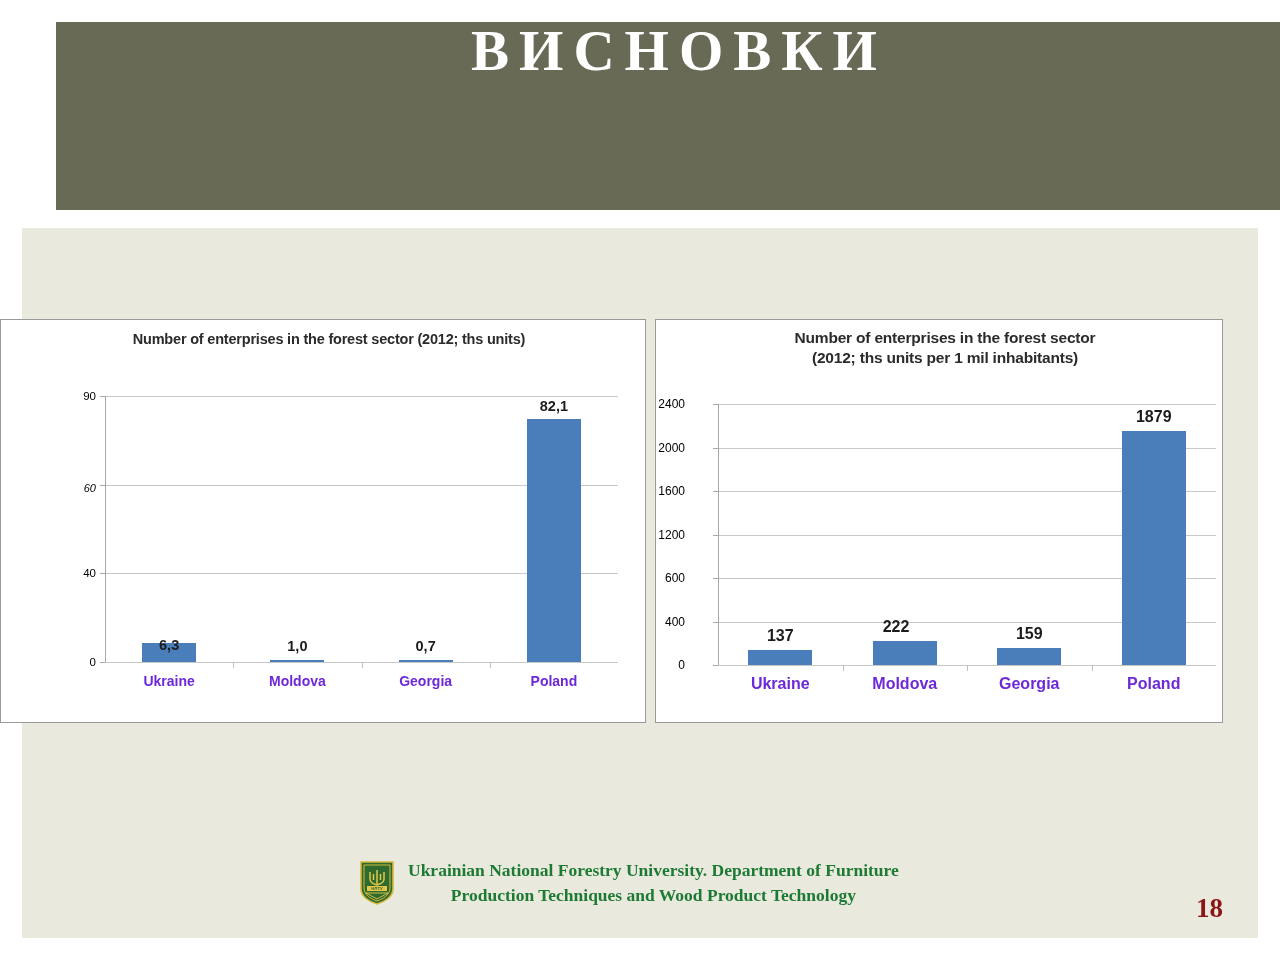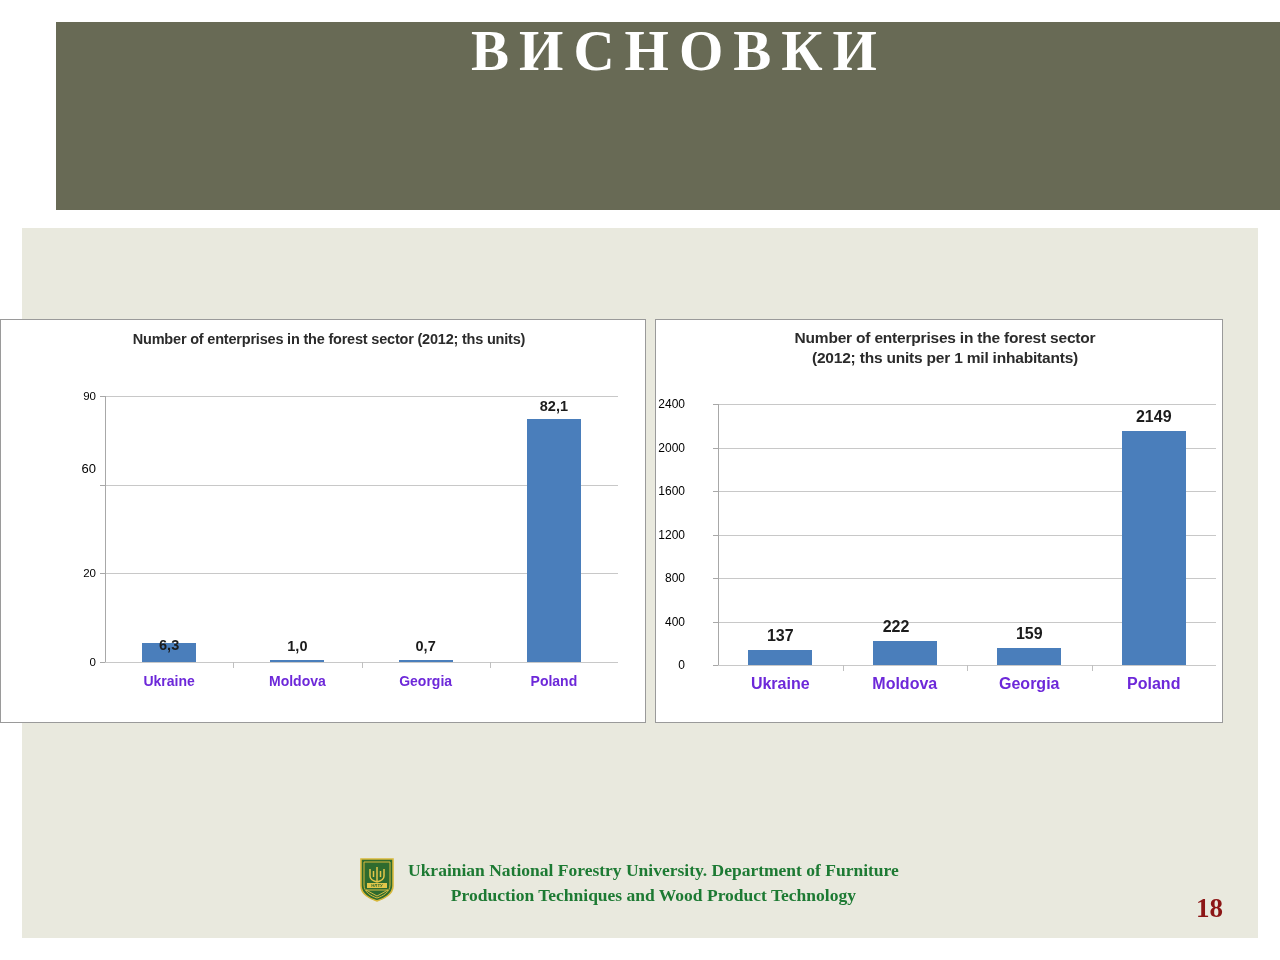--- a/index.html
+++ b/index.html
@@ -148,20 +148,21 @@
     white-space: nowrap;
   }
 
   
   .footer {
     position: absolute;
     left: 360px;
     top: 858px;
     width: 640px;
     display: flex;
+    align-items: center;
     gap: 14px;
   }
   .crest {
     width: 34px;
     height: 44px;
     flex: 0 0 auto;
   }
   .footer-text {
     font-family: "Liberation Serif", serif;
     font-weight: bold;
@@ -198,24 +199,24 @@
     <div class="chart-panel left">
       <div class="chart-title">
         <span>Number of enterprises in the forest sector (2012; ths units)</span>
       </div>
       <div class="plot-wrap left" id="plot-left">
           <div class="gridline" style="left: 104px; width: 513px; top: 282px;"></div>
           <div class="tick-mark" style="left: 99px; top: 282px;"></div>
           <div class="y-tick" style="top: 282px; right: 549px; font-size: 11.5px;">0</div>
           <div class="gridline" style="left: 104px; width: 513px; top: 193.333px;"></div>
           <div class="tick-mark" style="left: 99px; top: 193.333px;"></div>
-          <div class="y-tick" style="top: 193.333px; right: 549px; font-size: 11.5px;">20</div>
+          <div class="y-tick" style="top: 193.333px; right: 549px; font-size: 11.5px;">40</div>
           <div class="gridline" style="left: 104px; width: 513px; top: 104.667px;"></div>
           <div class="tick-mark" style="left: 99px; top: 104.667px;"></div>
-          <div class="y-tick" style="top: 88px; right: 549px; font-size: 13px;">60</div>
+          <div class="y-tick" style="top: 108px; right: 549px; font-size: 11px; font-style: italic;">60</div>
           <div class="gridline" style="left: 104px; width: 513px; top: 16px;"></div>
           <div class="tick-mark" style="left: 99px; top: 16px;"></div>
           <div class="y-tick" style="top: 16px; right: 549px; font-size: 11.5px;">90</div>
           <div class="axis-line-v" style="left: 104px; top: 16px; height: 266px;"></div>
           <div class="bar" style="width: 54px; left: 141.125px; top: 263.38px; height: 18.62px;"></div>
           <div class="bar-value" style="left: 168.125px; top: 257px; font-size: 14.5px;">6,3</div>
           <div class="cat-label" style="left: 168.125px; top: 293px; font-size: 14px;">Ukraine</div>
           <div class="tick-mark-x" style="left: 232.25px; top: 282px;"></div>
           <div class="bar" style="width: 54px; left: 269.375px; top: 279.636px; height: 2.36444px;"></div>
           <div class="bar-value" style="left: 296.375px; top: 258.136px; font-size: 14.5px;">1,0</div>
@@ -238,21 +239,21 @@
       </div>
       <div class="plot-wrap right" id="plot-right">
           <div class="gridline" style="left: 62px; width: 498px; top: 277px;"></div>
           <div class="tick-mark" style="left: 57px; top: 277px;"></div>
           <div class="y-tick" style="top: 277px; right: 537px; font-size: 12px;">0</div>
           <div class="gridline" style="left: 62px; width: 498px; top: 233.5px;"></div>
           <div class="tick-mark" style="left: 57px; top: 233.5px;"></div>
           <div class="y-tick" style="top: 233.5px; right: 537px; font-size: 12px;">400</div>
           <div class="gridline" style="left: 62px; width: 498px; top: 190px;"></div>
           <div class="tick-mark" style="left: 57px; top: 190px;"></div>
-          <div class="y-tick" style="top: 190px; right: 537px; font-size: 12px;">800</div>
+          <div class="y-tick" style="top: 190px; right: 537px; font-size: 12px;">600</div>
           <div class="gridline" style="left: 62px; width: 498px; top: 146.5px;"></div>
           <div class="tick-mark" style="left: 57px; top: 146.5px;"></div>
           <div class="y-tick" style="top: 146.5px; right: 537px; font-size: 12px; margin-left: 24px;">1200</div>
           <div class="gridline" style="left: 62px; width: 498px; top: 103px;"></div>
           <div class="tick-mark" style="left: 57px; top: 103px;"></div>
           <div class="y-tick" style="top: 103px; right: 537px; font-size: 12px;">1600</div>
           <div class="gridline" style="left: 62px; width: 498px; top: 59.5px;"></div>
           <div class="tick-mark" style="left: 57px; top: 59.5px;"></div>
           <div class="y-tick" style="top: 59.5px; right: 537px; font-size: 12px;">2000</div>
           <div class="gridline" style="left: 62px; width: 498px; top: 16px;"></div>
@@ -265,21 +266,21 @@
           <div class="tick-mark-x" style="left: 186.5px; top: 277px;"></div>
           <div class="bar" style="width: 64px; left: 216.75px; top: 252.857px; height: 24.1425px;"></div>
           <div class="bar-value" style="left: 240px; top: 229.857px; font-size: 16px;">222</div>
           <div class="cat-label" style="left: 248.75px; top: 287px; font-size: 16px;">Moldova</div>
           <div class="tick-mark-x" style="left: 311px; top: 277px;"></div>
           <div class="bar" style="width: 64px; left: 341.25px; top: 259.709px; height: 17.2912px;"></div>
           <div class="bar-value" style="left: 373.25px; top: 236.709px; font-size: 16px;">159</div>
           <div class="cat-label" style="left: 373.25px; top: 287px; font-size: 16px;">Georgia</div>
           <div class="tick-mark-x" style="left: 435.5px; top: 277px;"></div>
           <div class="bar" style="width: 64px; left: 465.75px; top: 43.2963px; height: 233.704px;"></div>
-          <div class="bar-value" style="left: 497.75px; top: 20.2963px; font-size: 16px;">2149</div>
+          <div class="bar-value" style="left: 497.75px; top: 20.2963px; font-size: 16px;">1879</div>
           <div class="cat-label" style="left: 497.75px; top: 287px; font-size: 16px;">Poland</div>
         </div>
     </div>
 
   </div>
 
   <div class="footer">
     <svg class="crest" viewBox="0 0 34 44">
       <path d="M1 1 H33 V28 C33 36 24 41 17 43 C10 41 1 36 1 28 Z" fill="#2f6b2e" stroke="#d8b93c" stroke-width="1.6"></path>
       <path d="M4 4 H30 V27 C30 34 23 38 17 40 C11 38 4 34 4 27 Z" fill="none" stroke="#d8b93c" stroke-width="1"></path>

